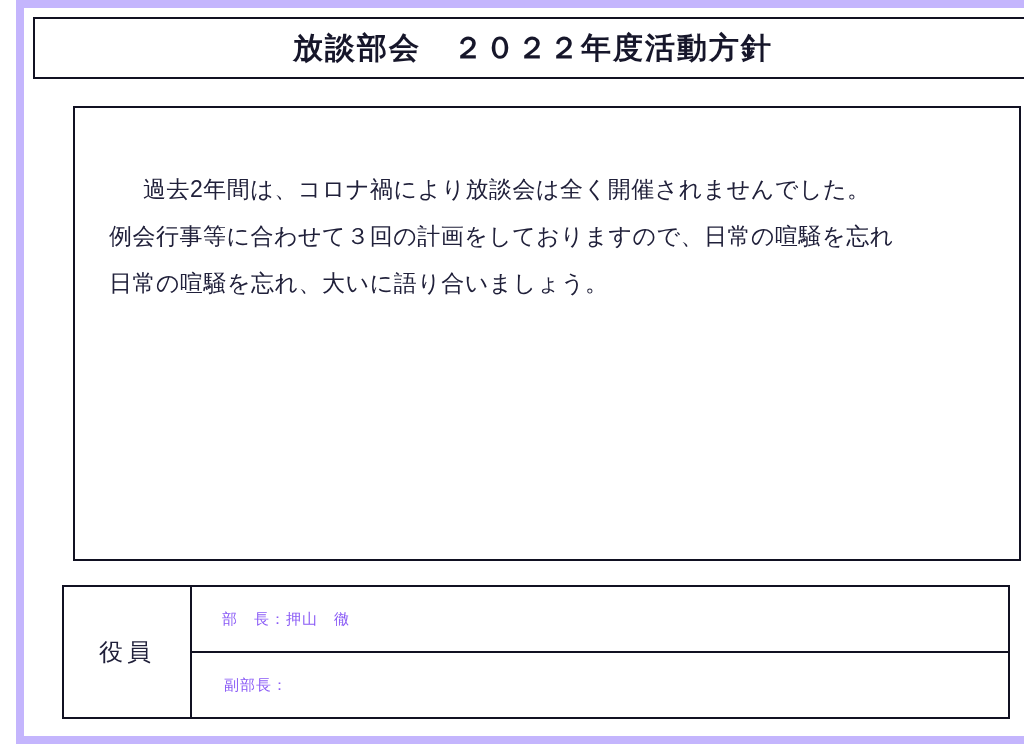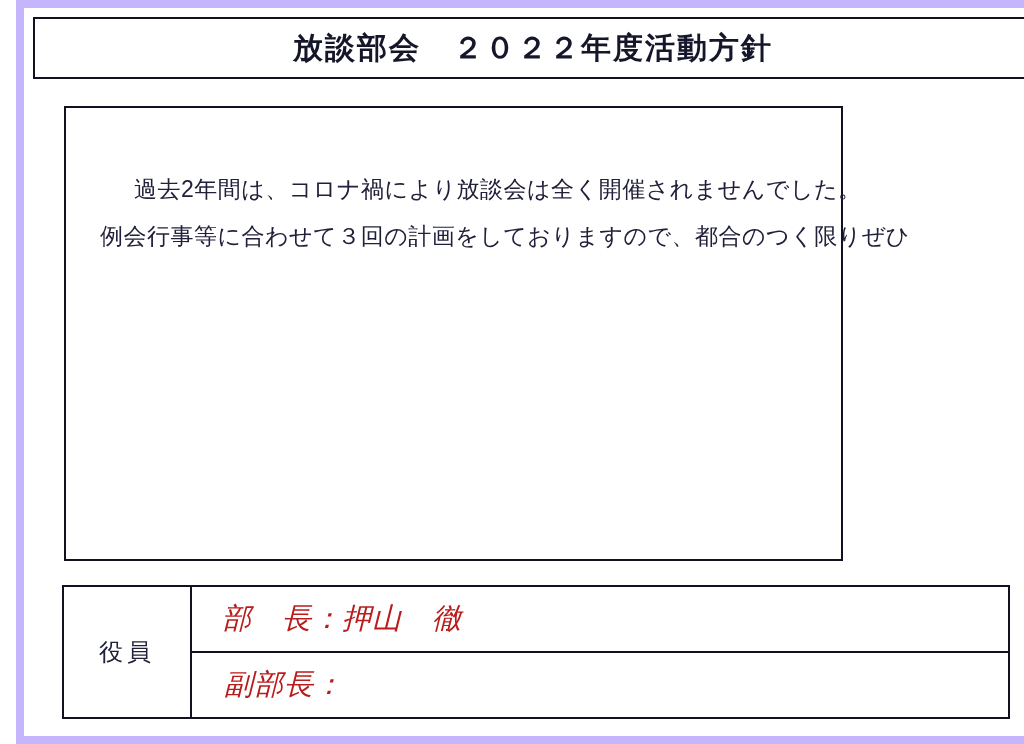--- a/index.html
+++ b/index.html
@@ -43,23 +43,23 @@
     font-size: 30px;
     font-weight: bold;
     letter-spacing: 2px;
     color: #16162a;
     white-space: pre;
   }
 
   
   .body-box {
     position: absolute;
-    left: 40px;
+    left: 49px;
     top: 98px;
-    width: 779px;
+    width: 948px;
     height: 455px;
     box-sizing: border-box;
     border: 2px solid #111122;
     background: #ffffff;
     padding: 58px 34px 12px 34px;
   }
   .body-line {
     font-size: 23px;
     line-height: 47px;
     color: #20203a;
@@ -104,39 +104,39 @@
     align-items: center;
     box-sizing: border-box;
     border-bottom: 2px solid #111122;
     padding-left: 30px;
   }
   .officer-row:last-child {
     border-bottom: none;
     padding-left: 32px;
   }
   .officer-text {
-    font-size: 29px;
-    color: #b91c1c;
+    font-size: 15px;
+    color: #8b5cf6;
     white-space: pre;
     letter-spacing: 1px;
-    font-style: italic;
   }
 </style>
 </head>
 <body>
 
 <div class="page">
 
   <div class="title-bar">
     <div class="title-text">放談部会　２０２２年度活動方針</div>
   </div>
 
   <div class="body-box">
     <div class="body-line indent">過去2年間は、コロナ禍により放談会は全く開催されませんでした。</div>
-    <div class="body-line">例会行事等に合わせて３回の計画をしておりますので、都合のつく限りぜひ</div>
+    <div class="body-line">例会行事等に合わせて３回の計画をしておりますので、日常の喧騒を忘れ</div>
+    <div class="body-line">日常の喧騒を忘れ、大いに語り合いましょう。</div>
   </div>
 
   <div class="officers">
     <div class="officers-label-cell">役員</div>
     <div class="officers-rows">
       <div class="officer-row">
         <span class="officer-text">部　長：押山　徹</span>
       </div>
       <div class="officer-row">
         <span class="officer-text">副部長：</span>

